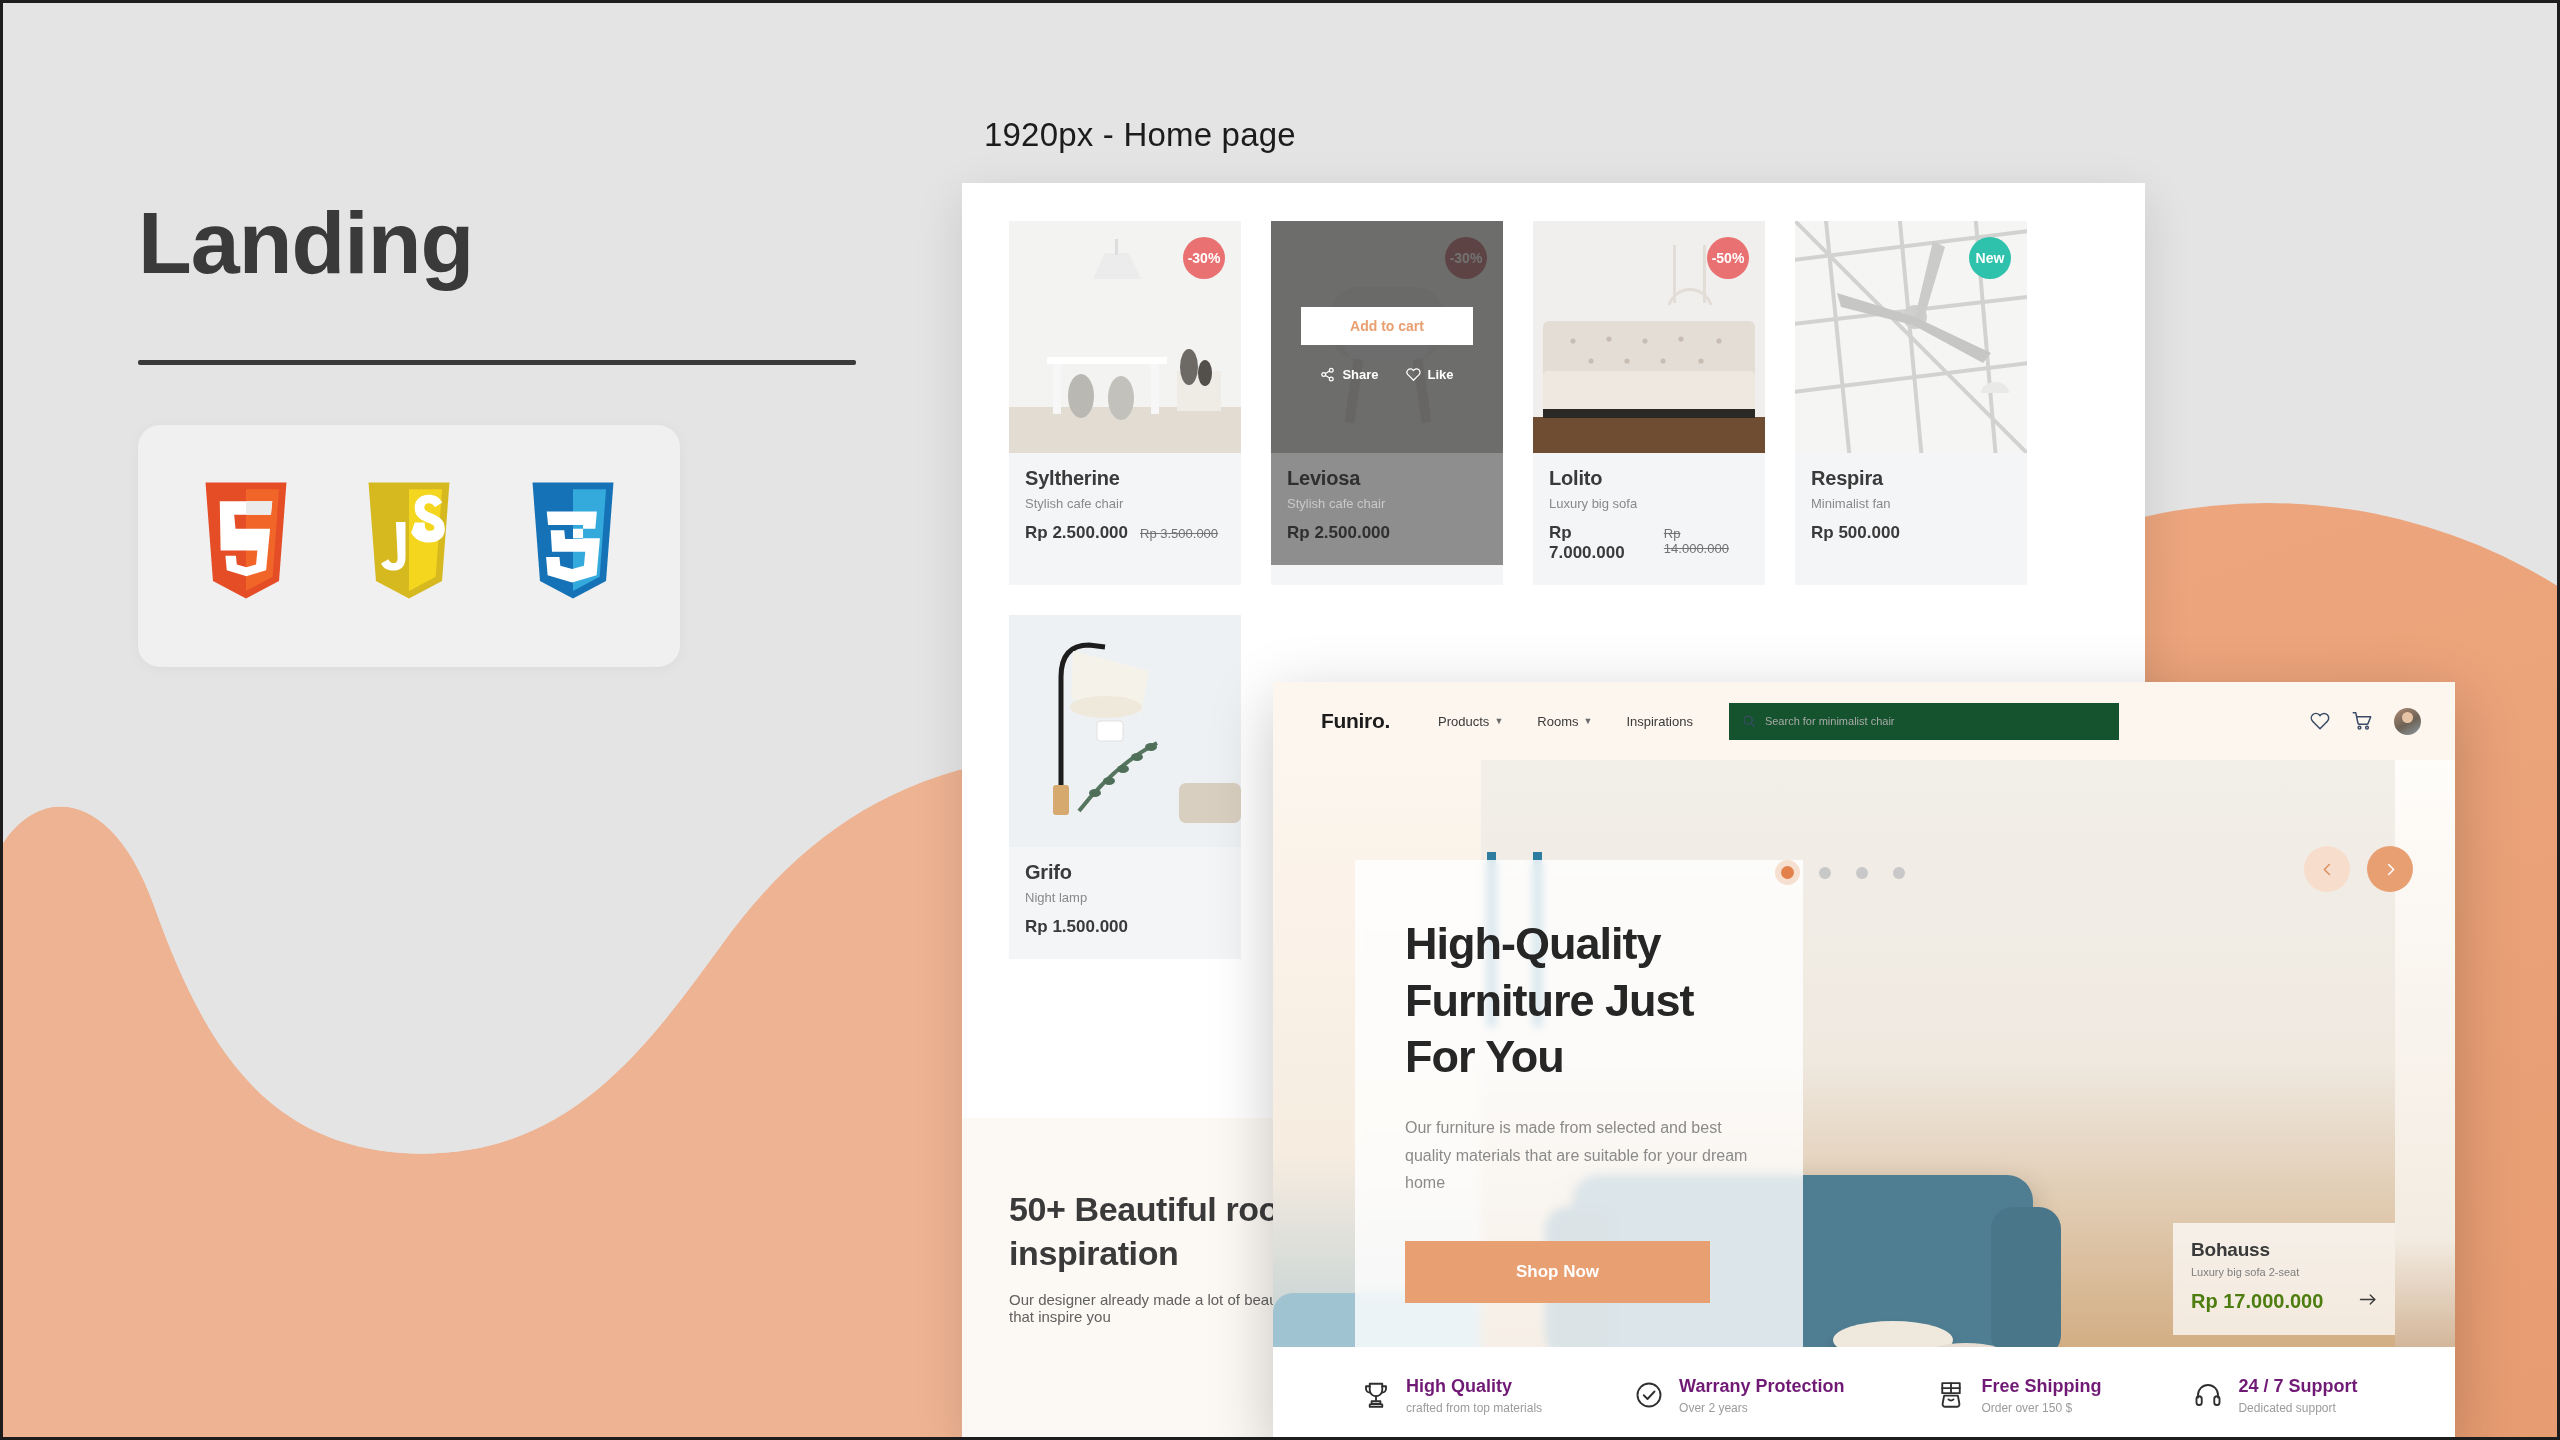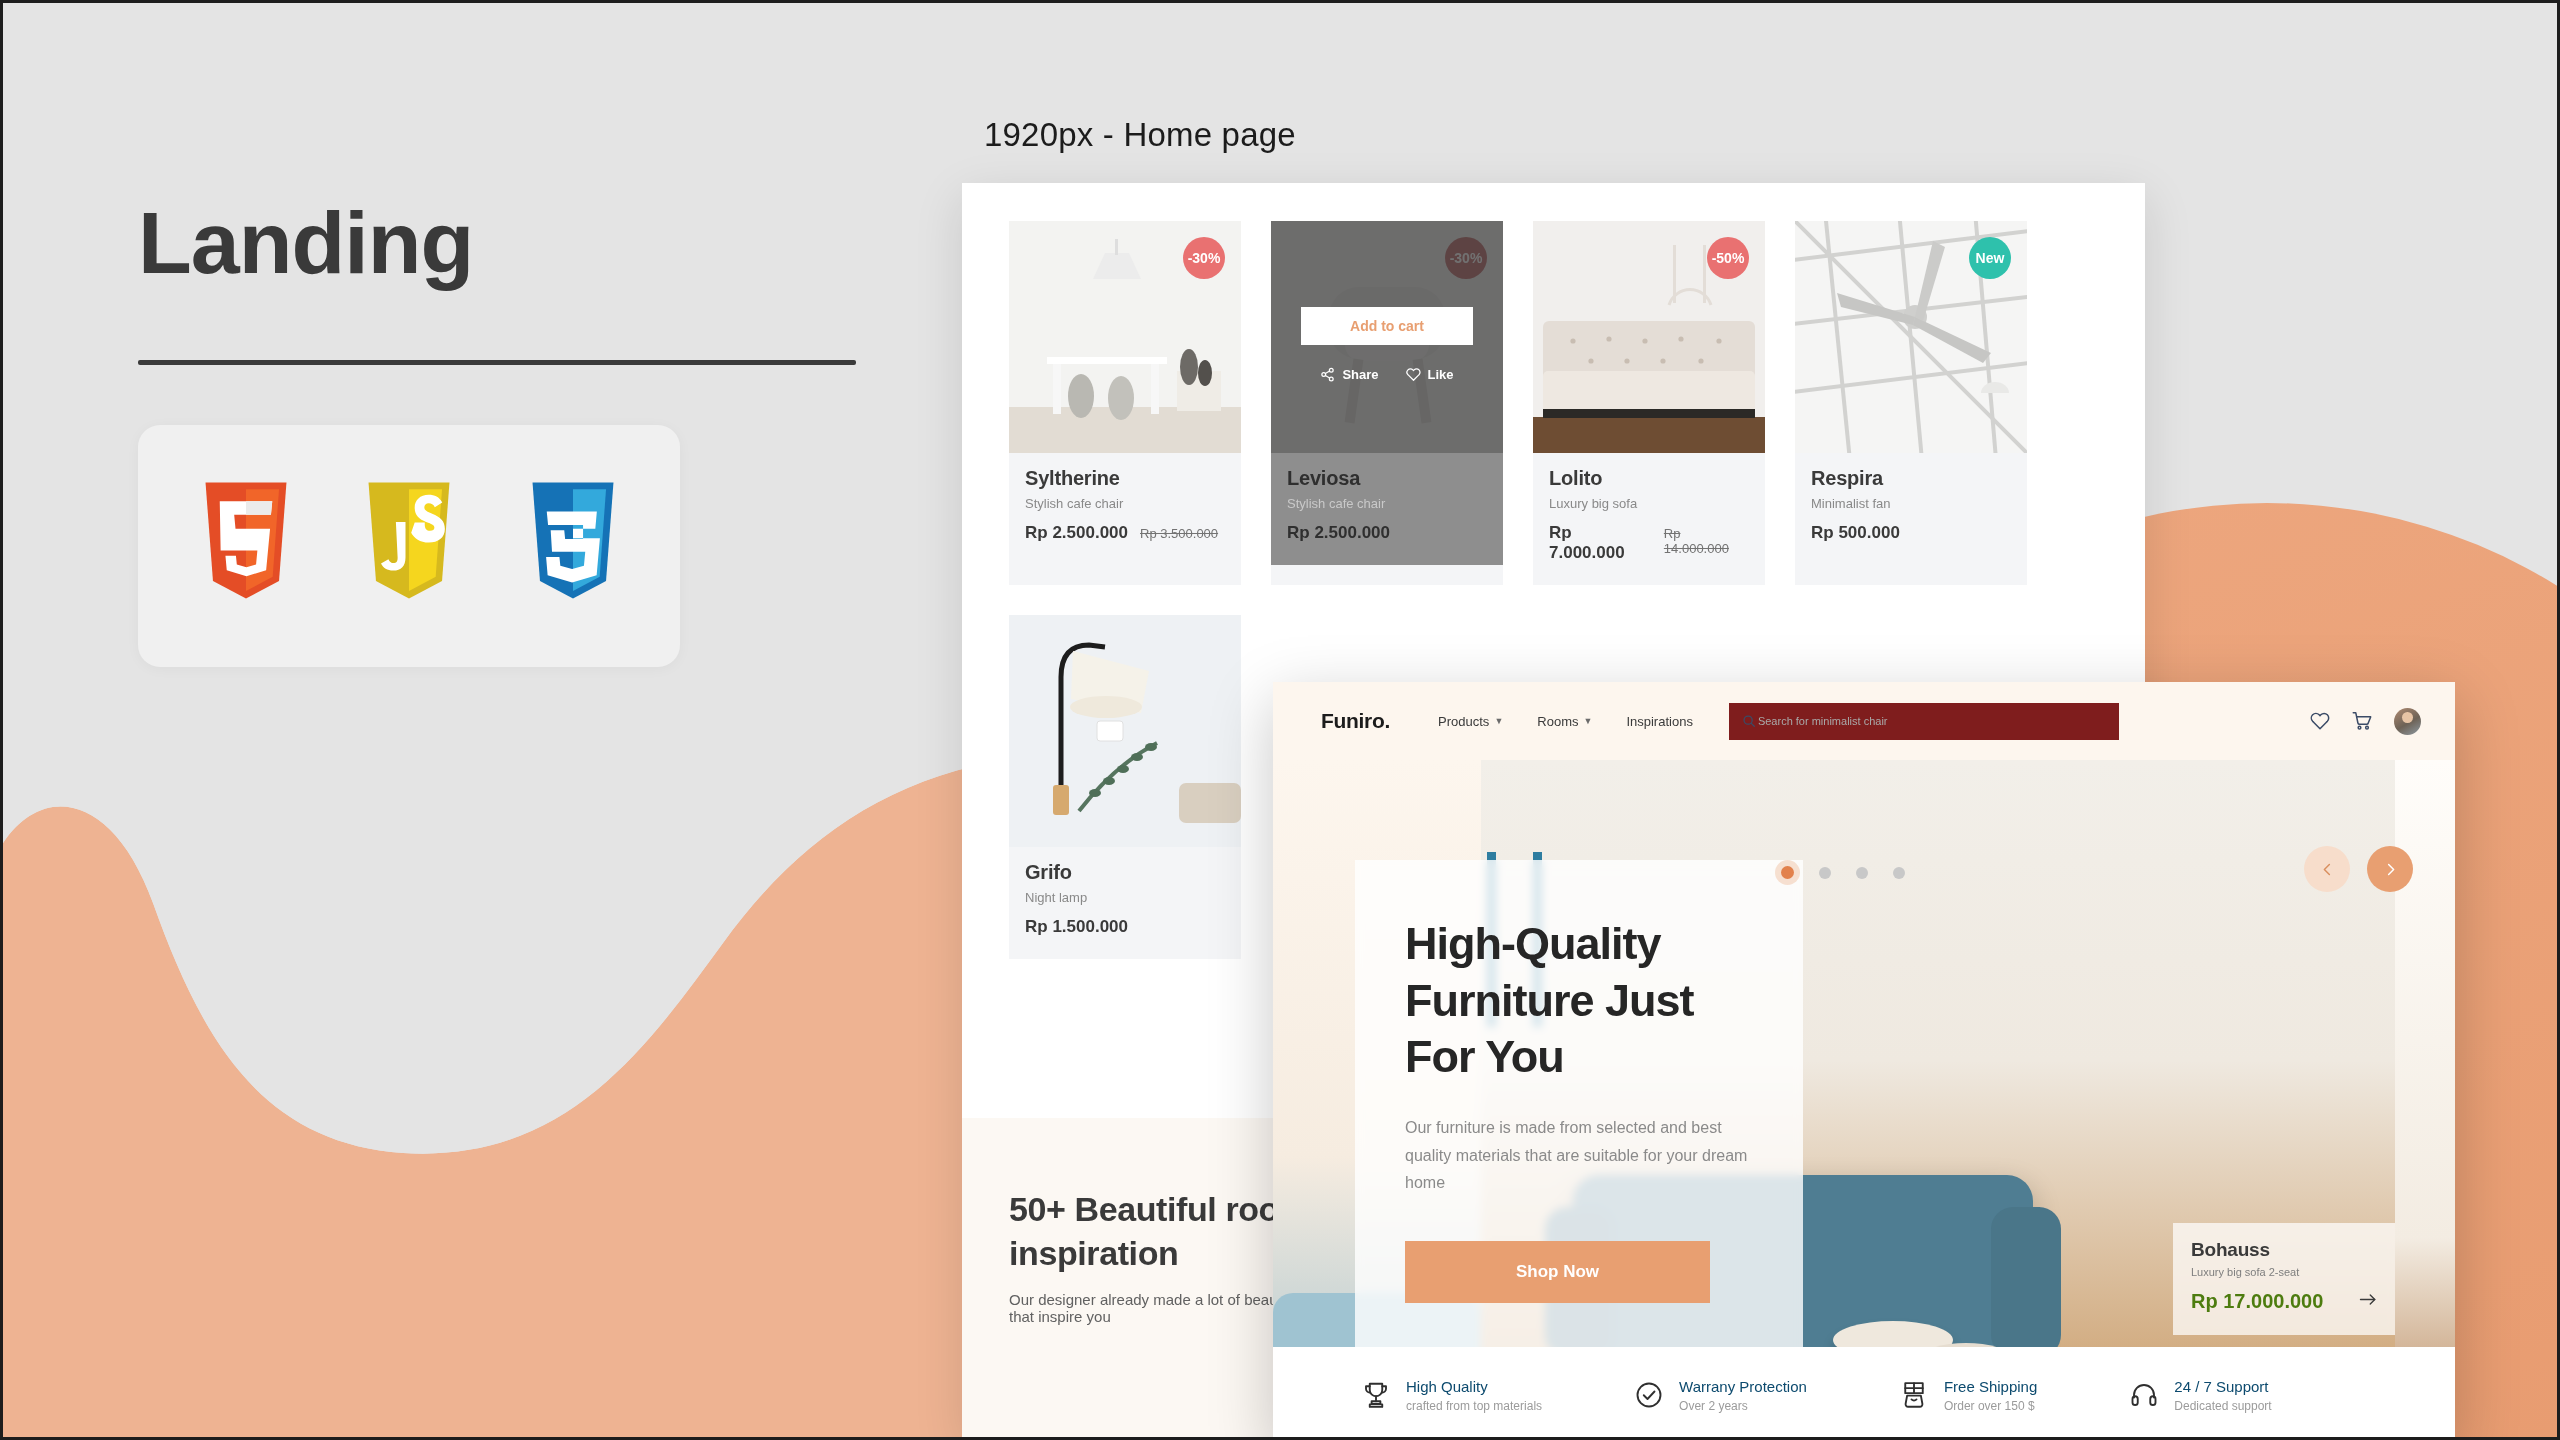--- a/index.html
+++ b/index.html
@@ -212,23 +212,23 @@
   .fn-logo { font-size: 21px; font-weight: 700; color: #1c1c1c; letter-spacing: -.3px; }
   .fn-links { display: flex; align-items: center; gap: 34px; margin-left: 48px; }
   .fn-link {
     font-size: 13px; color: #3a3a3a;
     display: flex; align-items: center; gap: 5px;
   }
   .caret { font-size: 9px; color: #6b6b6b; }
   .fn-search {
     margin-left: 36px;
     width: 390px; height: 37px;
-    background: #7f1d1d;
+    background: #14532d;
     display: flex; align-items: center;
-    gap: 2px; padding: 0 13px;
+    gap: 9px; padding: 0 13px;
   }
   .fn-search svg { width: 14px; height: 14px; flex: none; }
   .fn-search-text { font-size: 11px; color: #a9a9a9; }
   .fn-icons { margin-left: auto; display: flex; align-items: center; gap: 22px; }
   .fn-icons svg { width: 20px; height: 20px; }
   .avatar {
     width: 27px; height: 27px; border-radius: 50%;
     background: linear-gradient(150deg,#b08b72,#6d6256 55%,#8e9aa2);
     overflow: hidden; position: relative;
   }
@@ -358,21 +358,21 @@
   
   .fn-features {
     position: absolute; left: 0; bottom: 0;
     width: 1182px; height: 96px;
     background: #fff;
     display: flex; align-items: center;
     padding-left: 88px; gap: 92px;
   }
   .feat { display: flex; align-items: center; gap: 15px; }
   .feat svg { width: 30px; height: 30px; flex: none; }
-  .feat-title { font-size: 15px; font-weight: 400; color: #0c4a6e; }
+  .feat-title { font-size: 18px; font-weight: 700; color: #701a75; }
   .feat-sub { font-size: 12px; color: #9b9b9b; margin-top: 4px; }
 </style>
 </head>
 <body>
 
 <div id="page">
 
   <div class="blob-right"></div>
   <div class="wave-left">
     <svg viewBox="0 0 1200 760" preserveAspectRatio="none" width="1200" height="760">

